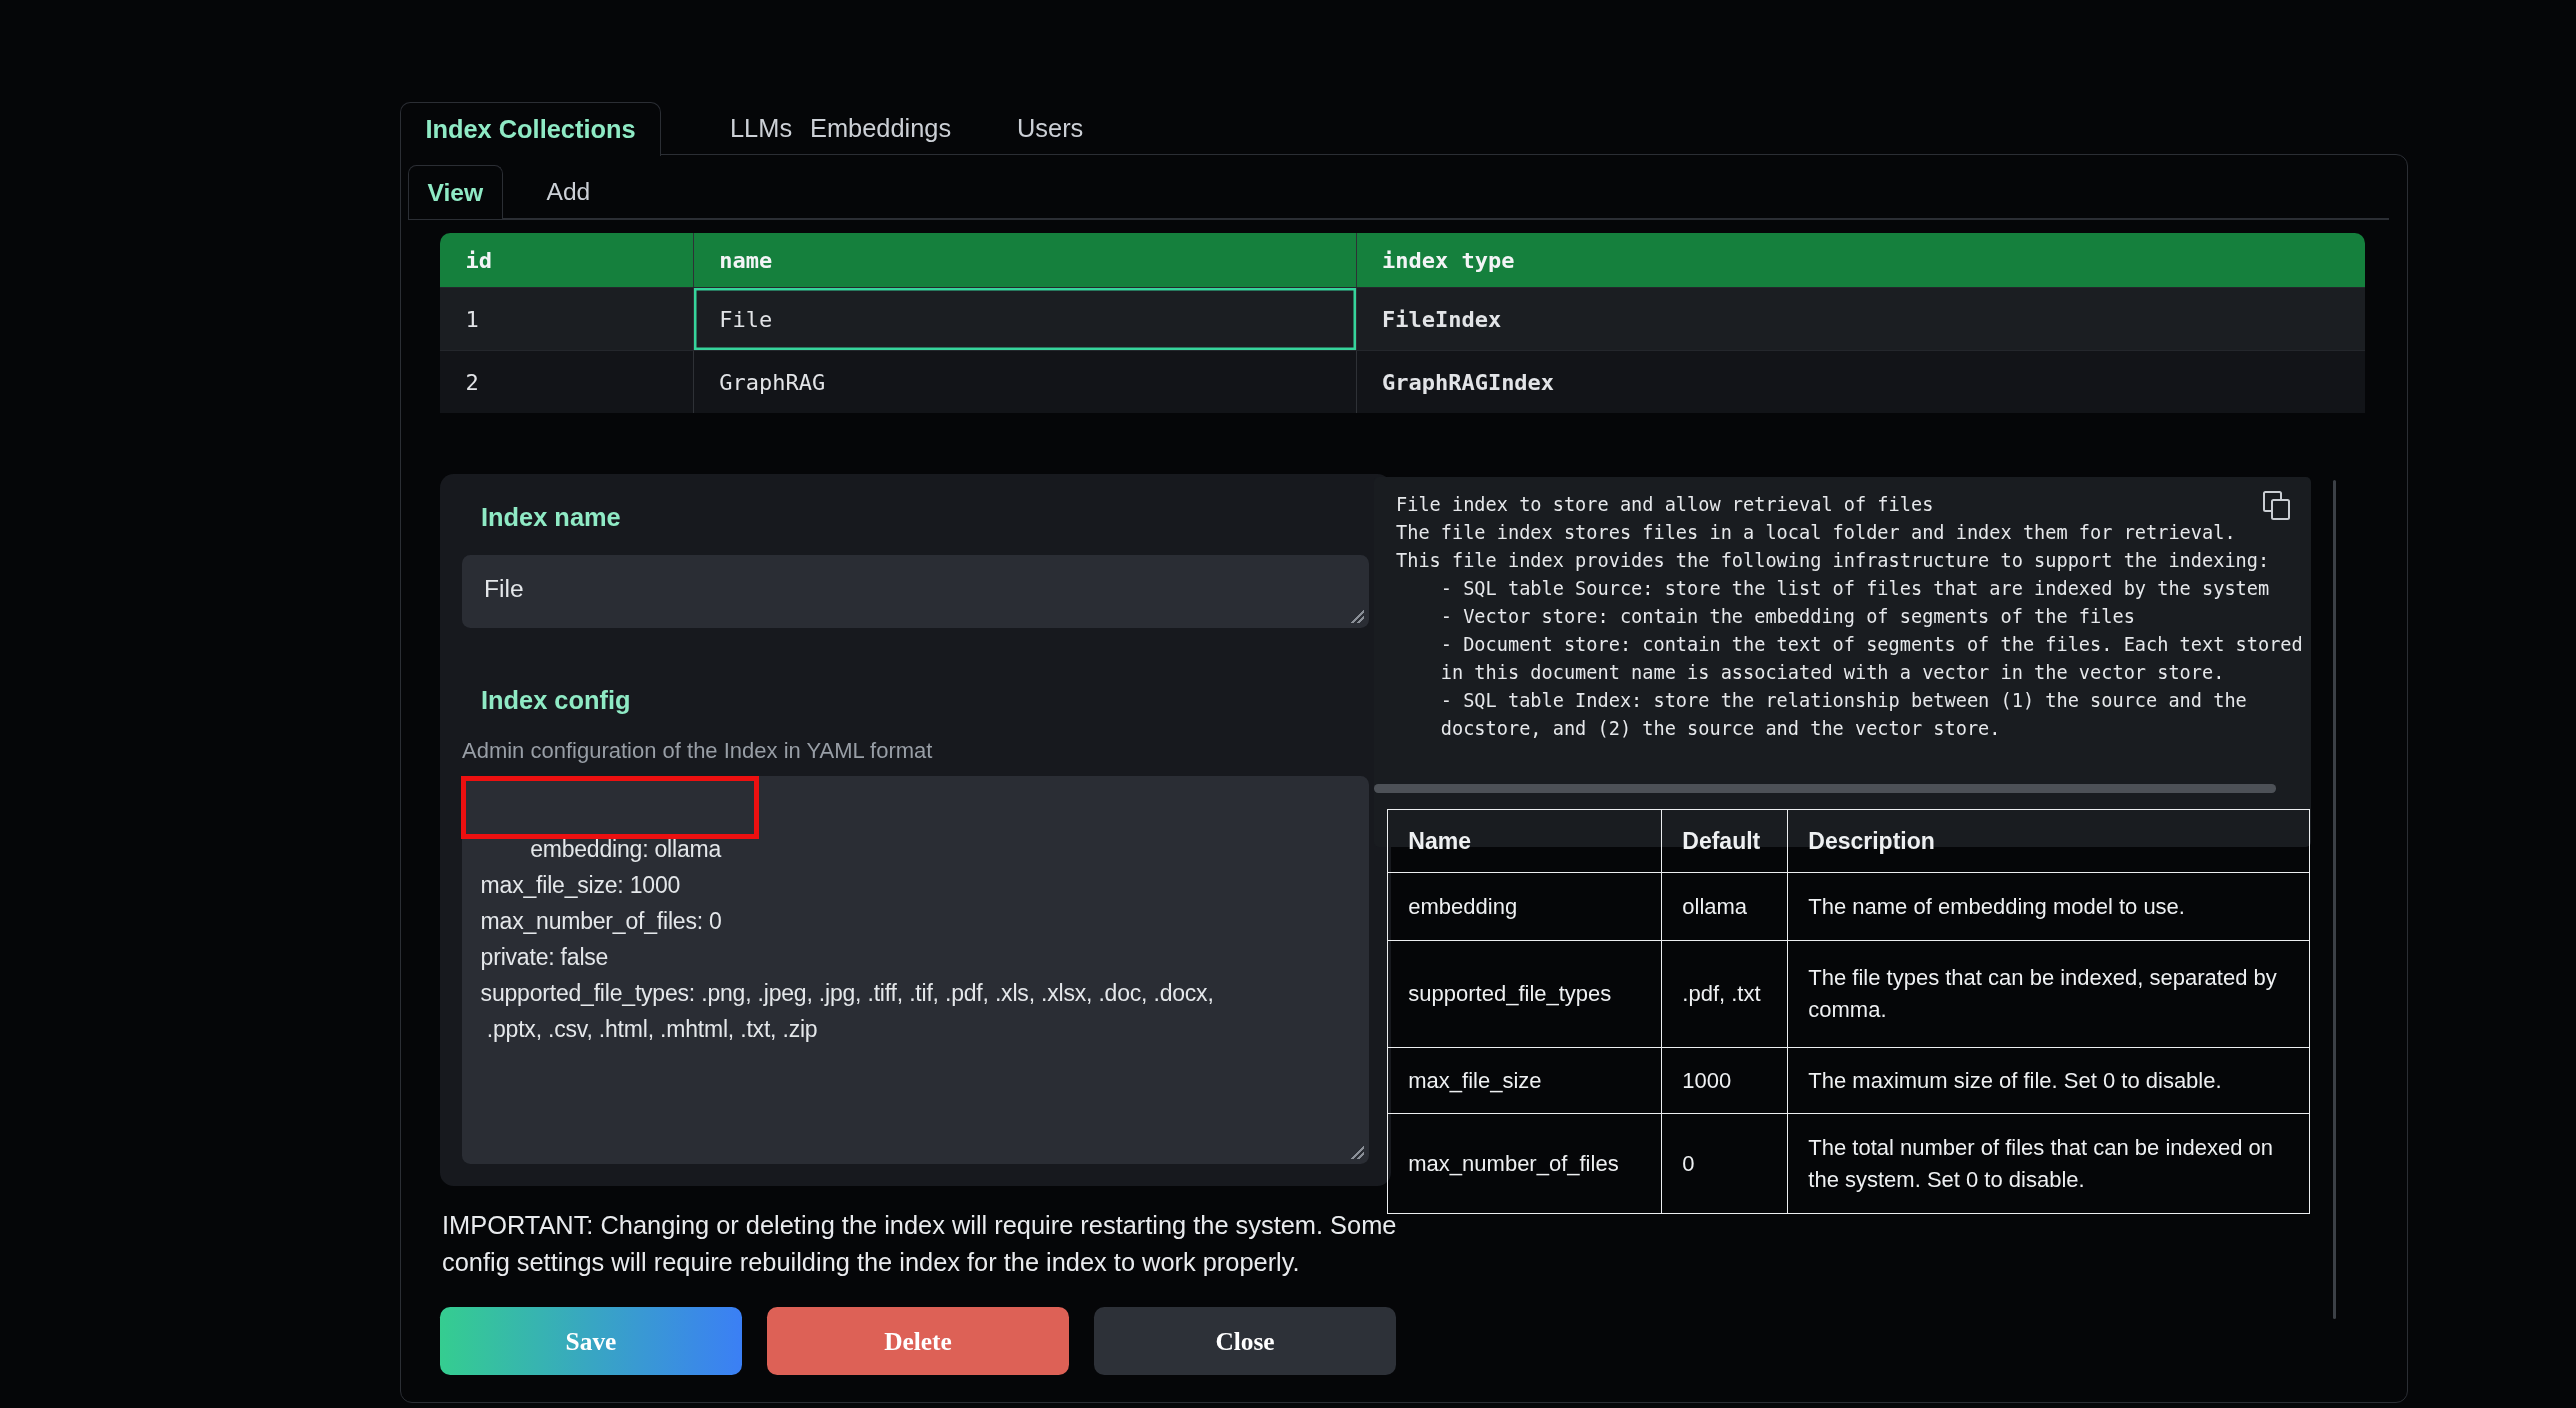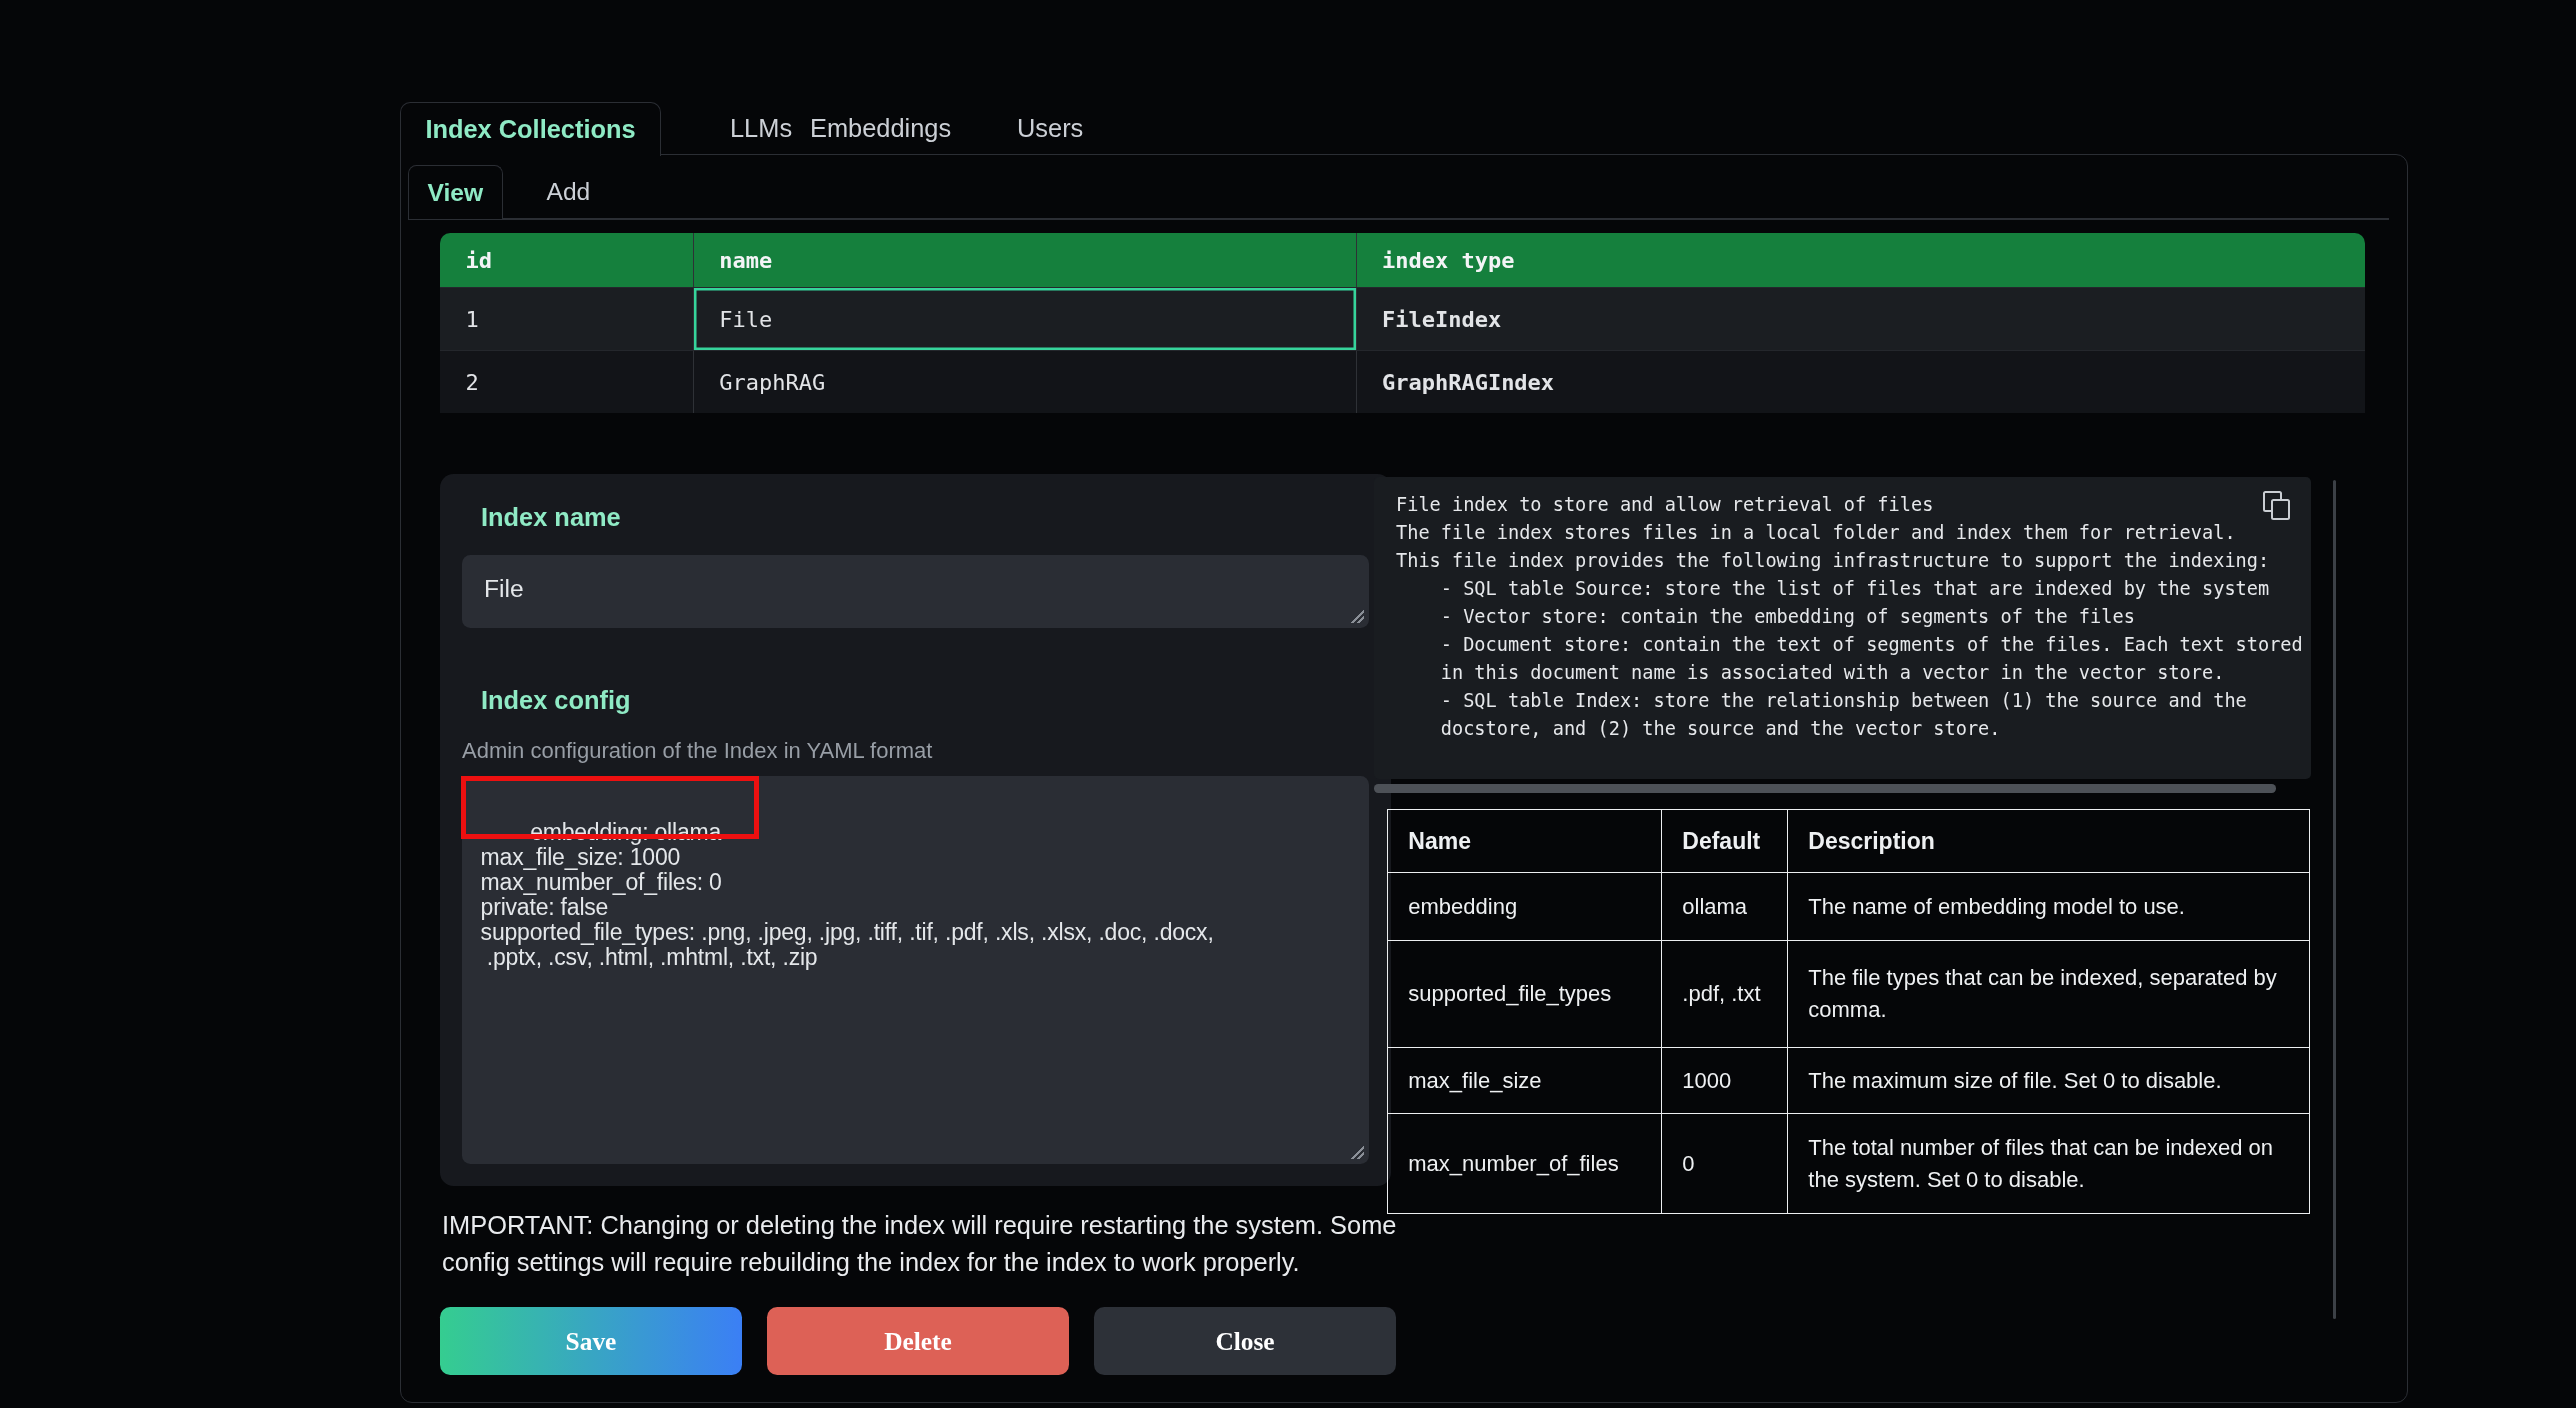--- a/index.html
+++ b/index.html
@@ -54,39 +54,39 @@
   .ct-selected { box-shadow: inset 0 0 0 2.5px #36d49b; }
 
   
   .form-panel { position:absolute; left:39px; top:319px; width:951px; height:712px;
                 background:#17191e; border-radius:13.6px; }
   .fp-label { position:absolute; left:41px; font-size:25.4px; font-weight:600; color:#8feac5; }
   .fp-help { position:absolute; left:22px; top:264px; font-size:22px; color:#989ea6; }
   .fp-input { position:absolute; left:22px; width:907px; background:#2a2d34; border-radius:8.5px;
               color:#e4e7ea; cursor:text; }
   .fp-name-input { top:81px; height:73px; font-size:24.6px; padding:20.3px 0 0 22px; }
-  .fp-config-input { top:302px; height:388px; font-size:23px; line-height:25px;
+  .fp-config-input { top:302px; height:388px; font-size:23px; line-height:36px;
                      padding:18.6px 12px 0 18.6px; white-space:pre-wrap; letter-spacing:-0.2px; }
   .resize-handle { position:absolute; right:5.1px; bottom:5.1px; width:15.3px; height:15.3px;
                    background:
                      linear-gradient(135deg, transparent 0 56%, #8a8f97 56% 64%, transparent 64% 76%, #8a8f97 76% 84%, transparent 84%);
                    cursor:nwse-resize; }
 
   .warning-text { position:absolute; left:41px; top:1052px; width:983px;
                   font-size:25.4px; line-height:37px; color:#e9ebee; white-space:pre-wrap; }
 
   .btn { position:absolute; top:1152px; width:302px; height:68px; border:none; border-radius:10.2px;
          font-family:Liberation Serif, serif; font-size:25.4px; font-weight:600; color:#ffffff;
          display:flex; align-items:center; justify-content:center; cursor:pointer; }
   .btn-save { left:39px; background:linear-gradient(90deg,#35cd90,#3b7ff5); }
   .btn-delete { left:366px; background:#dd6156; }
   .btn-close { left:693px; background:#2d3138; }
 
   
-  .desc-panel { position:absolute; left:973px; top:322px; width:937px; height:302px;
+  .desc-panel { position:absolute; left:973px; top:322px; width:937px; height:370px;
                 background:#191c20; border-radius:5.1px; padding:13.6px 0 0 22px; overflow:hidden; }
   .desc-line { font-family:"DejaVu Sans Mono", monospace; font-size:18.6px; line-height:28px;
                color:#e6e8eb; white-space:pre; }
   .copy-btn { position:absolute; right:18.6px; top:13.6px; width:29px; height:32px; cursor:pointer; }
   .copy-back { position:absolute; left:0; top:0; width:18.6px; height:21px; border:2.5px solid #caced3; border-radius:2.5px; }
   .copy-front { position:absolute; left:7.6px; top:8.5px; width:18.6px; height:21px; border:2.5px solid #caced3;
                 border-radius:2.5px; background:#191c20; }
 
   .h-scrollbar { position:absolute; left:973px; top:629px; width:902px; height:8.5px;
                  background:#4d5157; border-radius:4.2px; cursor:pointer; }

